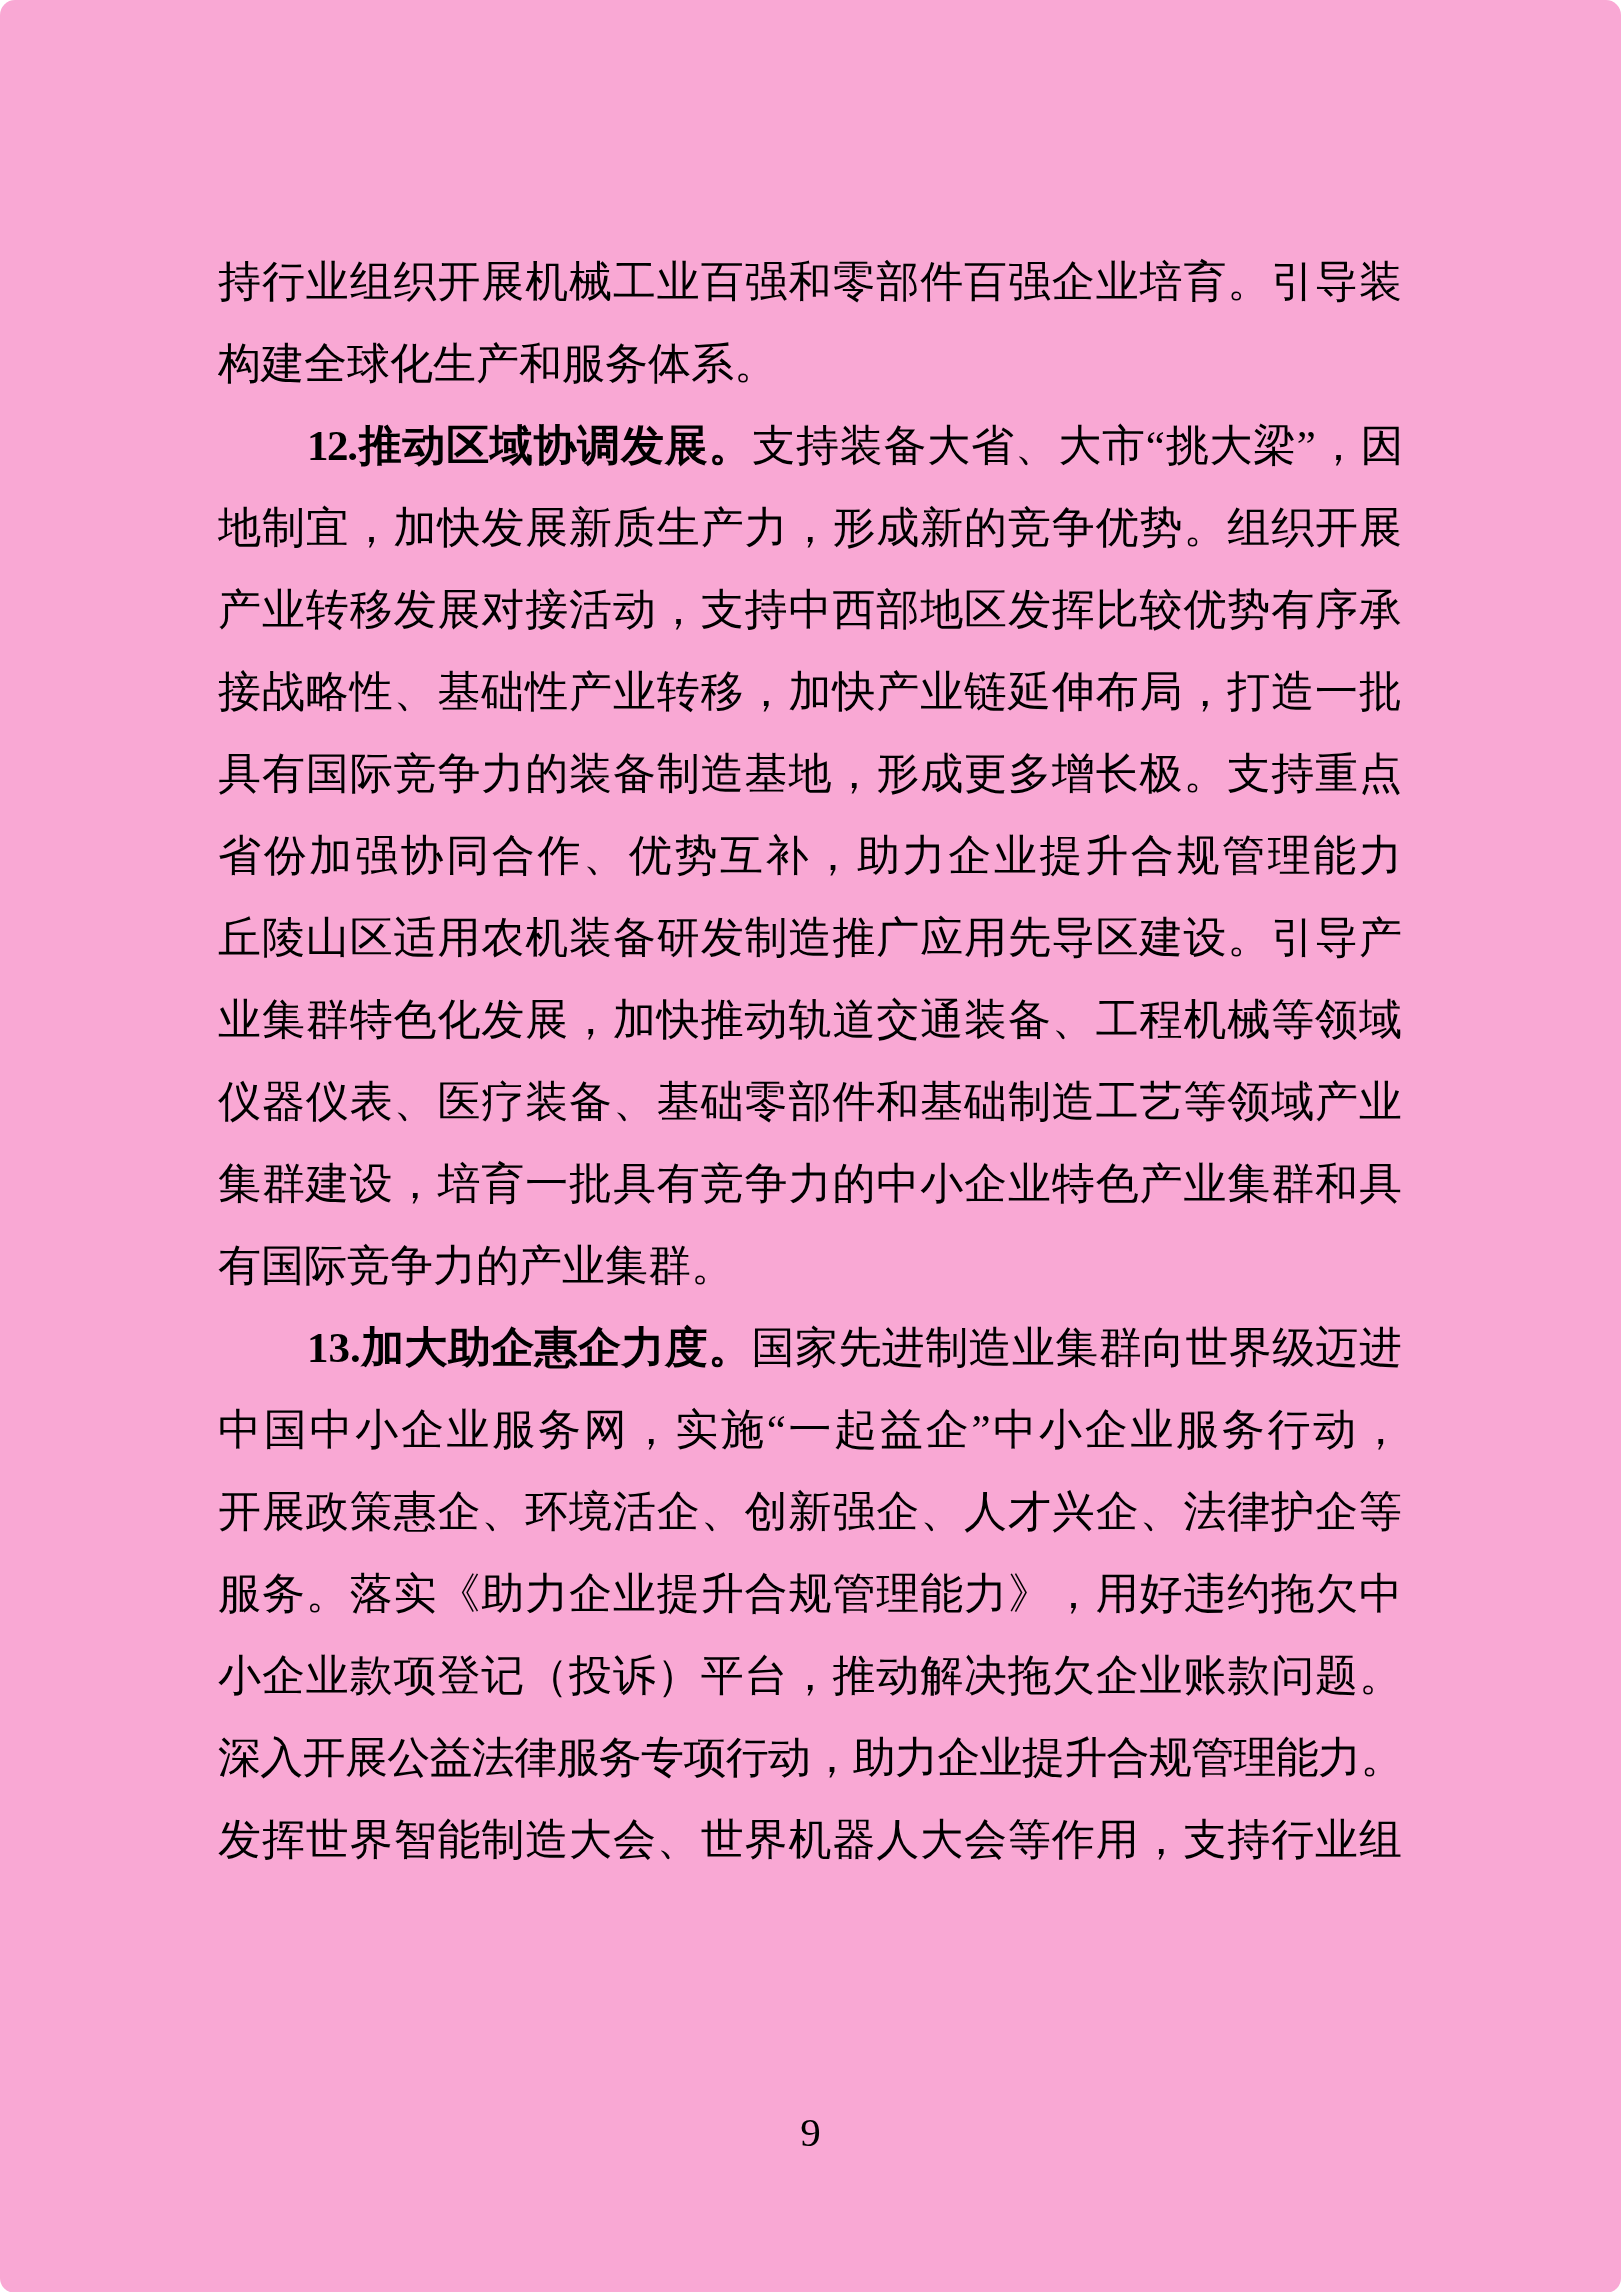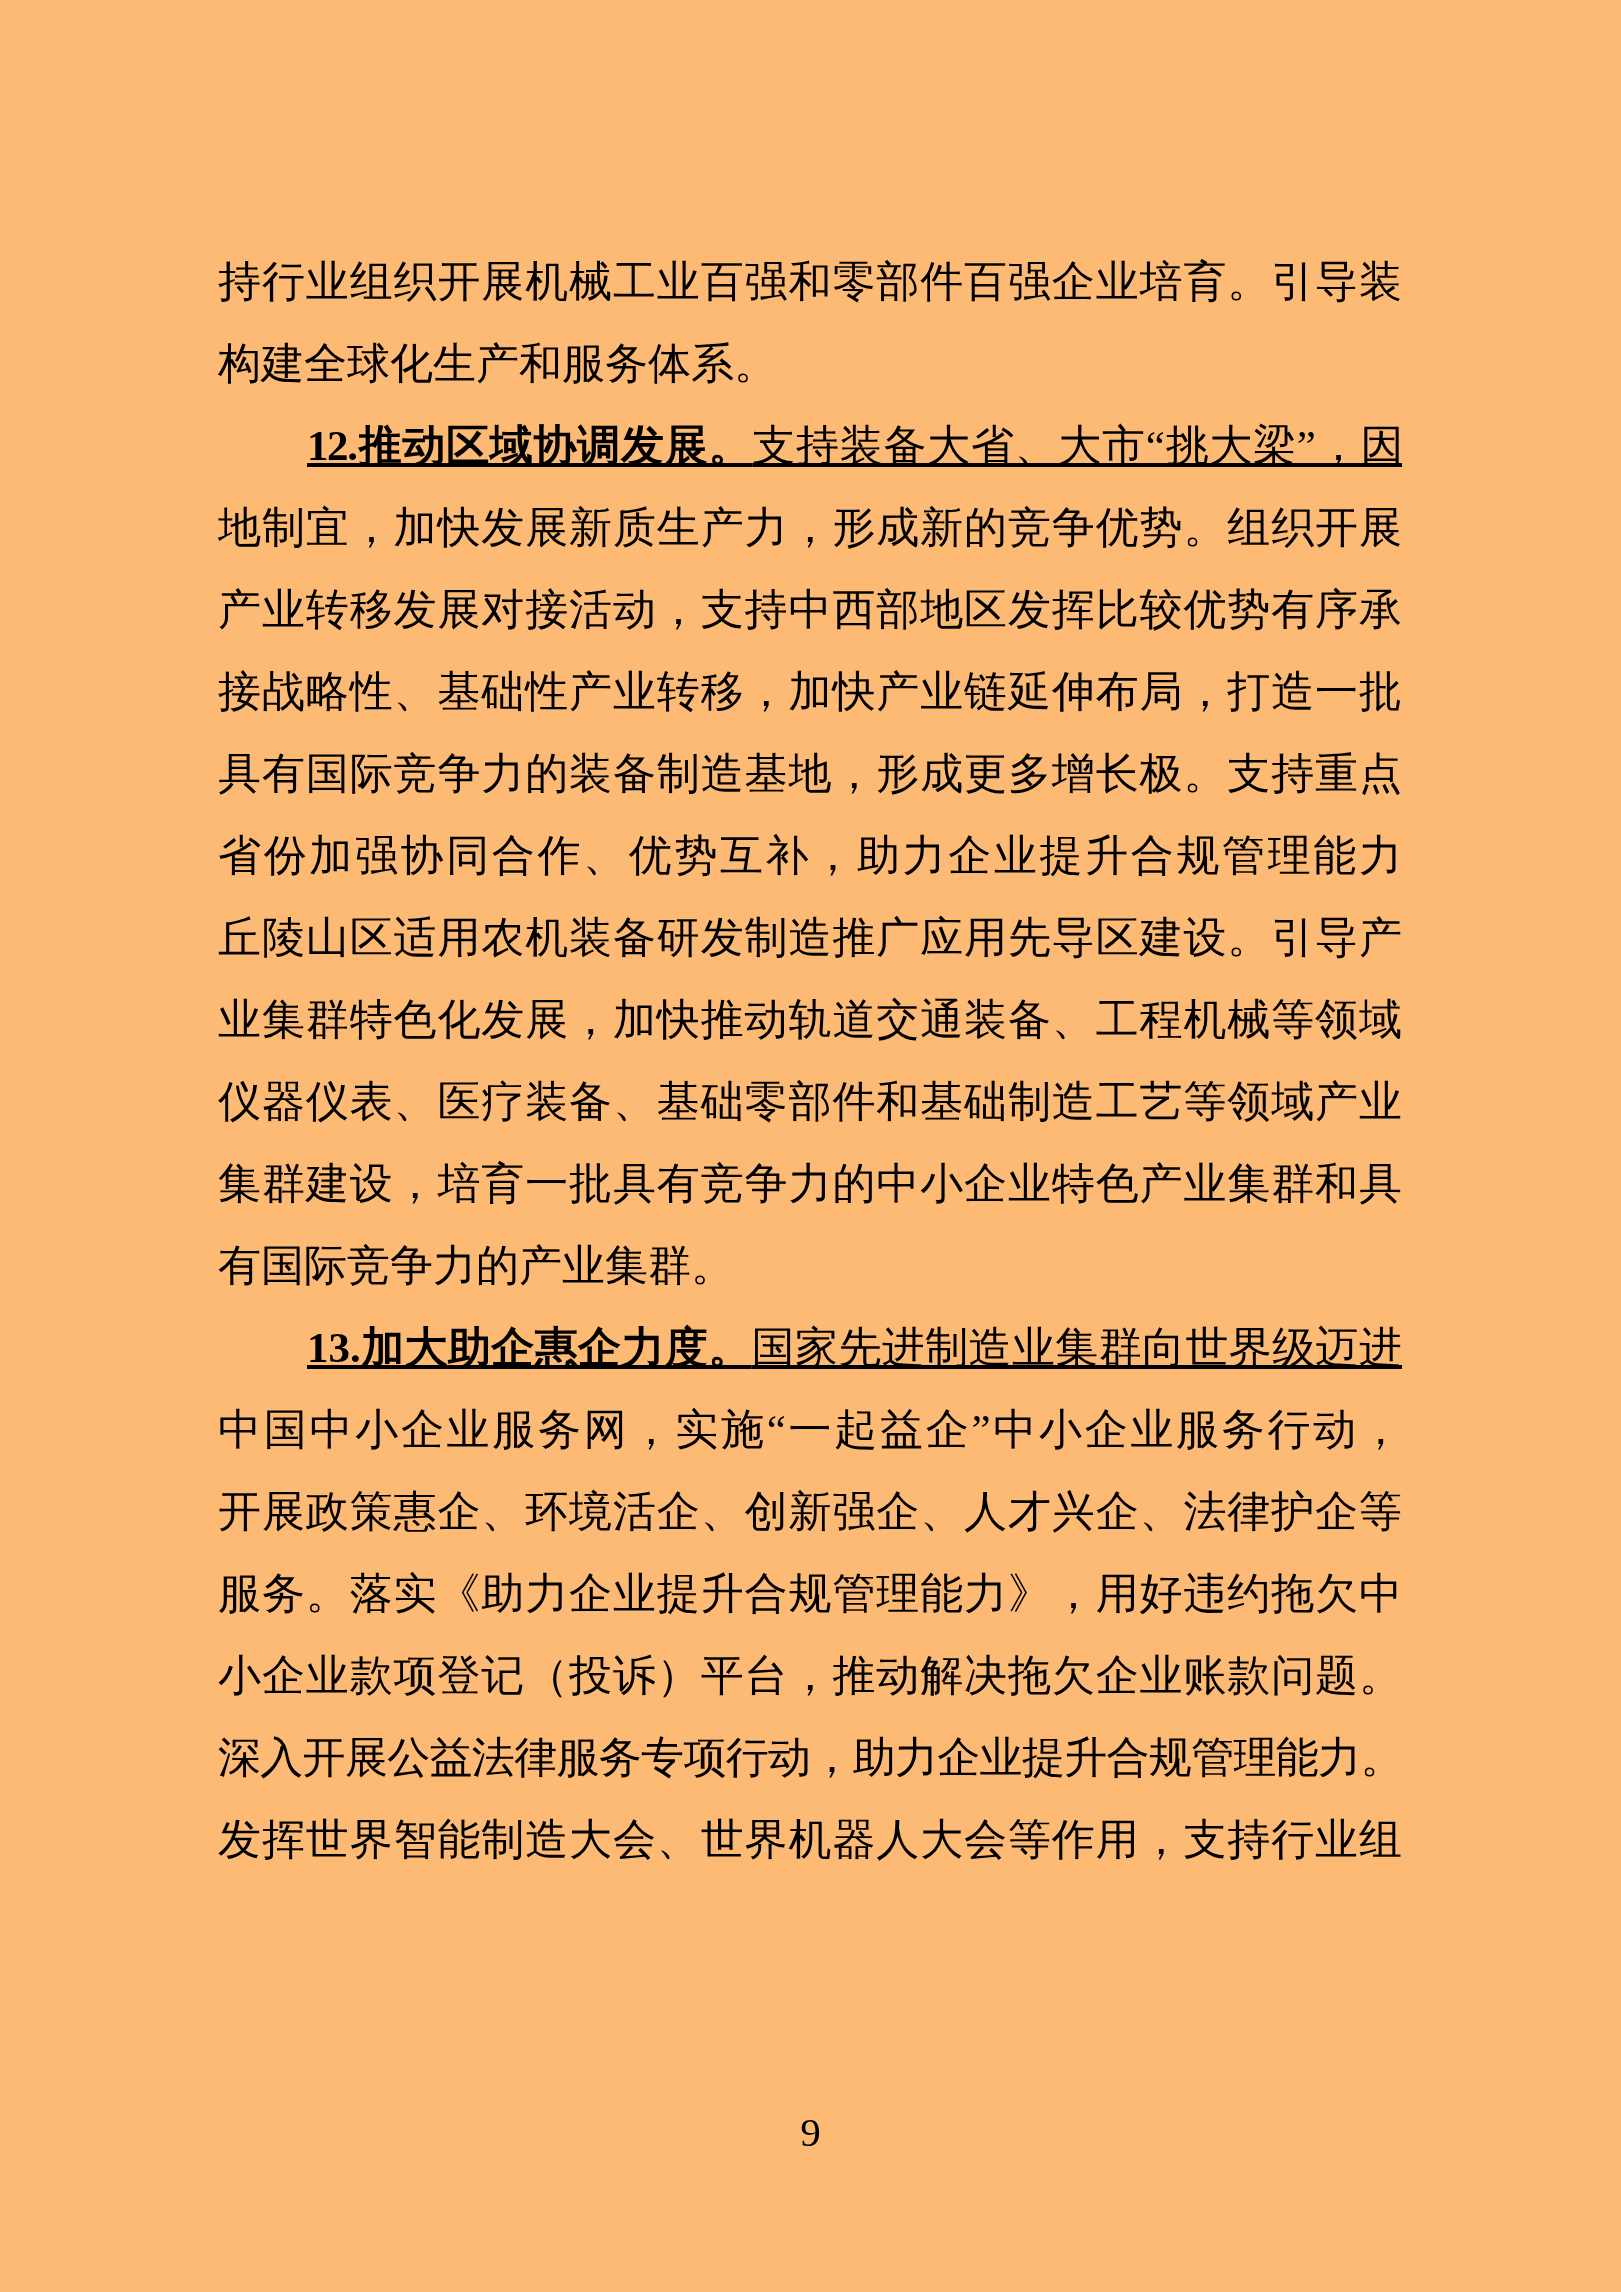--- a/index.html
+++ b/index.html
@@ -4,24 +4,25 @@
 <style>
   html, body {
     margin: 0;
     padding: 0;
     background: #ffffff;
   }
   .page {
     position: relative;
     width: 1621px;
     height: 2293px;
-    background: #fdba74;
+    background: #f9a8d4;
     overflow: hidden;
     font-family: "Liberation Serif", serif;
     color: #000000;
+    border-radius: 15px;
   }
   .text-block {
     position: absolute;
     left: 218px;
     top: 241px;
     width: 1184px;
   }
   .line {
     height: 82px;
     line-height: 82px;
@@ -30,21 +31,20 @@
     text-align: justify;
     text-align-last: justify;
     overflow: visible;
   }
   .line.para-end {
     text-align: right;
     text-align-last: left;
   }
   .line.indent {
     padding-left: 89px;
-    text-decoration: underline;
   }
   .line.tight {
     letter-spacing: -1.4px;
   }
   .lead {
     font-weight: bold;
   }
   .page-number {
     position: absolute;
     left: 0;

